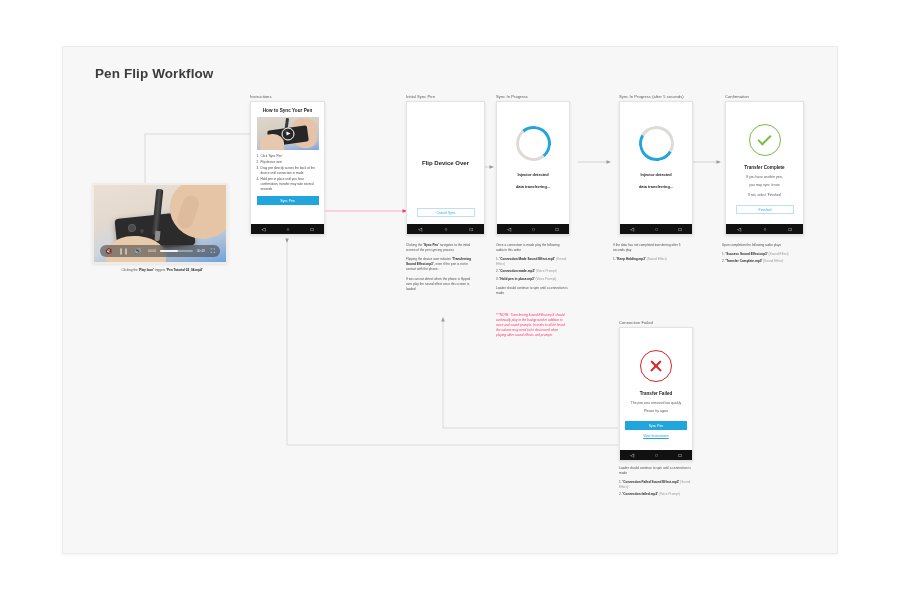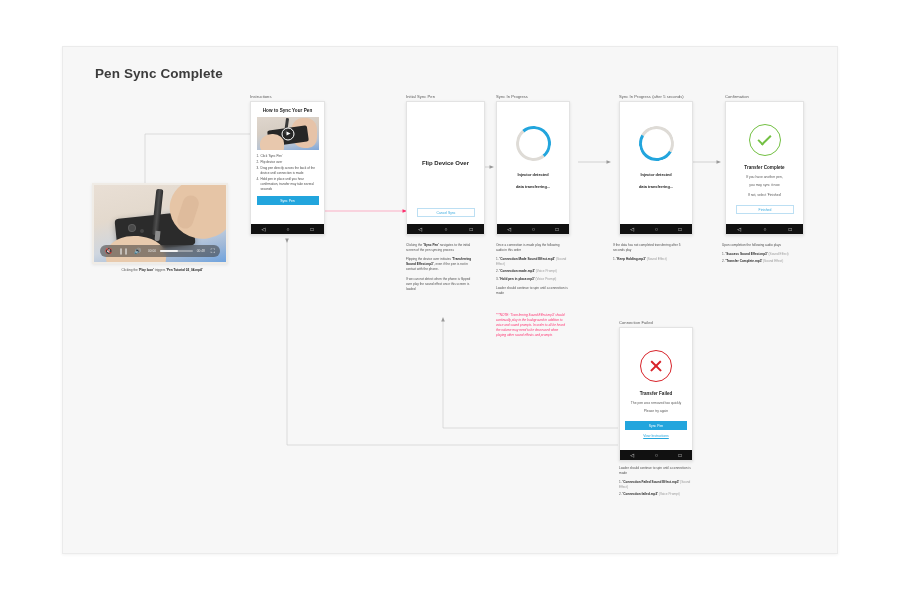--- a/index.html
+++ b/index.html
@@ -300,21 +300,21 @@
     <path d="M693,162 L718,162" stroke="#b9b9b9" stroke-width="0.6" fill="none"></path>
     <polygon points="721,162 716.5,160.2 716.5,163.8" fill="#999"></polygon>
 
     <path d="M287,240 L287,445 L618,445" stroke="#c9c9c9" stroke-width="0.6" fill="none"></path>
     <polygon points="287,243 285.2,238.5 288.8,238.5" fill="#999"></polygon>
 
     <path d="M618,428 L443,428 L443,320" stroke="#c9c9c9" stroke-width="0.6" fill="none"></path>
     <polygon points="443,317 441.2,321.5 444.8,321.5" fill="#999"></polygon>
   </svg>
 
-  <div class="page-title">Pen Sync Complete</div>
+  <div class="page-title">Pen Flip Workflow</div>
 
   <div class="sec-label" style="left:250px; top:94px;">Instructions</div>
   <div class="phone" style="left:250px; top:101px; width:75px; height:134px;">
     <div class="phone-body">
       <div class="instr-title">How to Sync Your Pen</div>
       <div class="video-thumb">
         <div class="vt-hand"></div>
         <div class="vt-device"></div>
         <div class="vt-pen"></div>
         <div class="vt-hand2"></div>

